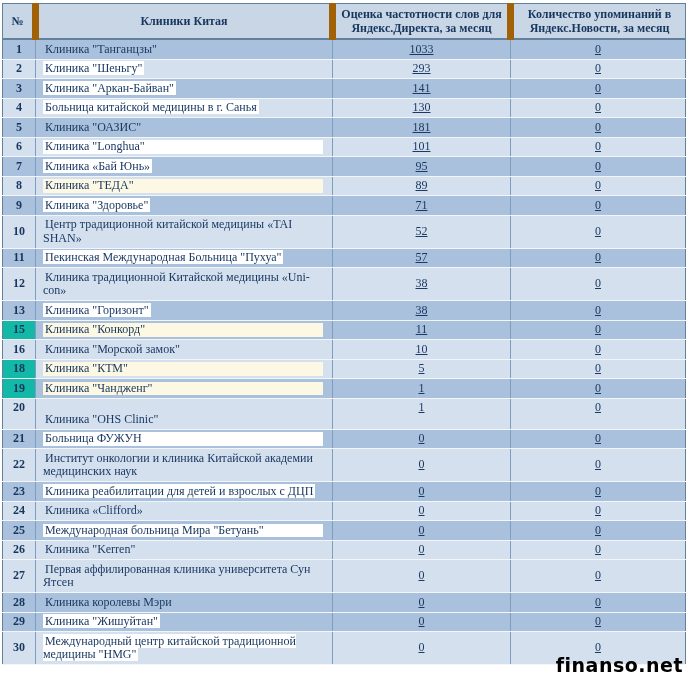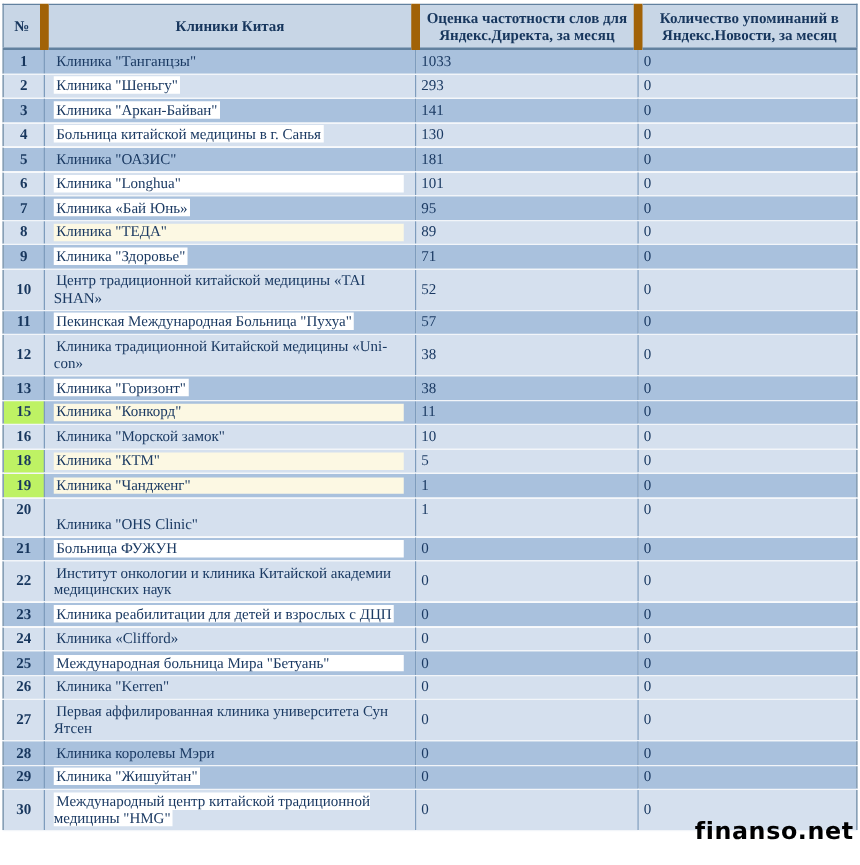--- a/index.html
+++ b/index.html
@@ -23,29 +23,29 @@
   }
   th:first-child{border-left:none;}
   td{
     font-size:12px;line-height:13.5px;padding:2.5px 4px;vertical-align:middle;
     border-left:1px solid #7e9cbd;border-bottom:1px solid #f2f5f9;
     overflow:hidden;
   }
   td:first-child{border-left:none;}
   td.num{text-align:center;font-weight:bold;color:#17365d;}
   td.clinic{text-align:left;padding-left:7px;}
-  td.val{text-align:left;}
+  td.val{text-align:center;text-decoration:underline;}
   tr.band-dark td{background:#a9c1dd;}
   tr.band-light td{background:#d5e0ee;}
   
   .hl{padding:0 2px;}
   .hl-white-text{background:#ffffff;}
   .hl-white-wide{display:block;background:#ffffff;width:97%;}
   .hl-cream-wide{display:block;background:#fcf8e3;width:97%;}
-  tr.cream-row td.num{background:#bef264;}
+  tr.cream-row td.num{background:#14b8a6;}
   tr.cream-row td.clinic .hl{display:block;background:#fcf8e3;width:97%;}
   tr.tall-bottom td.clinic{vertical-align:bottom;padding-top:14px;}
   tr.tall-bottom td{vertical-align:top;}
   .watermark{
     position:absolute;right:5px;bottom:13px;
     font-family:"DejaVu Sans", sans-serif;font-weight:bold;
     font-size:19px;line-height:27px;color:#000000;letter-spacing:0.5px;
   }
 </style>
 </head>

